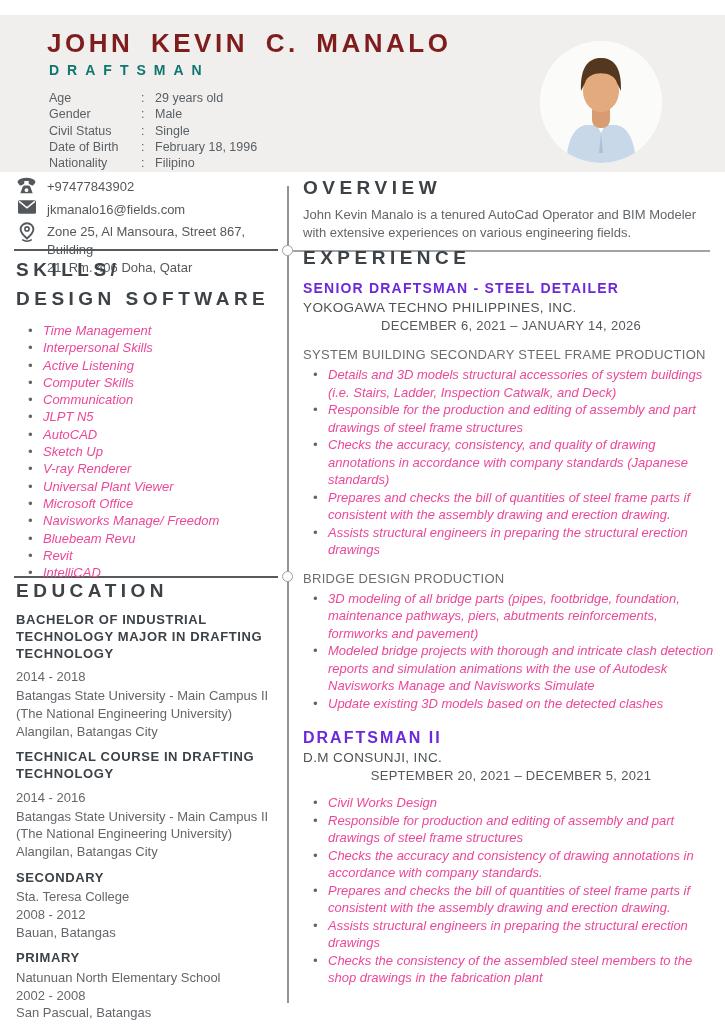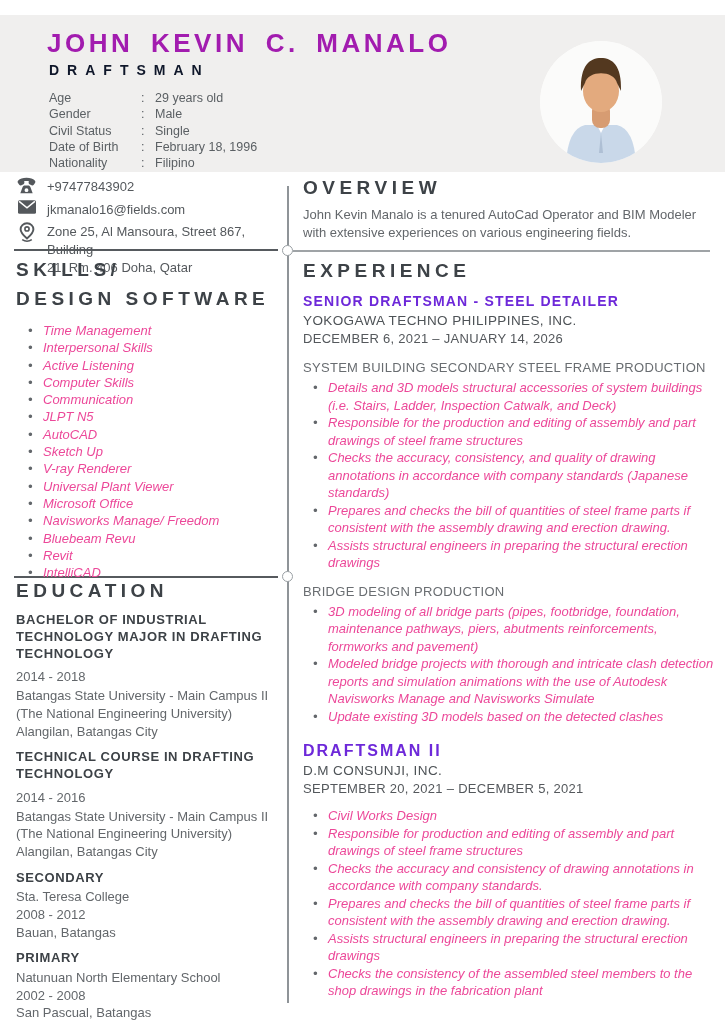--- a/index.html
+++ b/index.html
@@ -3,23 +3,23 @@
 <meta charset="utf-8">
 <style>
   * { margin:0; padding:0; box-sizing:border-box; }
   html,body { background:#ffffff; }
   body { font-family:"Liberation Sans","DejaVu Sans",sans-serif; }
   .page { position:relative; width:725px; height:1024px; background:#ffffff; overflow:hidden; }
 
   
   .band { position:absolute; left:0; top:15px; width:725px; height:157px; background:#f0efee; }
   .name { position:absolute; left:47px; top:28px; font-size:26px; font-weight:bold;
-          letter-spacing:3.5px; word-spacing:7px; color:#a21caf; }
+          letter-spacing:3.5px; word-spacing:7px; color:#7f1d1d; }
   .role { position:absolute; left:49px; top:62px; font-size:14px; font-weight:bold;
-          letter-spacing:8px; color:#0f172a; }
+          letter-spacing:8px; color:#0f766e; }
   .details { position:absolute; left:49px; top:90px; font-size:12.5px; color:#5b6064; }
   .detail-row { display:flex; line-height:16.3px; }
   .detail-label { width:92px; }
   .detail-colon { width:14px; }
   .photo { position:absolute; left:540px; top:41px; width:122px; height:122px;
            border-radius:50%; overflow:hidden; background:#fbfbfa; }
 
   
   .vdivider { position:absolute; left:287px; top:186px; width:2px; height:817px; background:#8f9498; }
   .rule { position:absolute; height:2px; background:#565a5e; }
@@ -52,26 +52,26 @@
   .edu-title { font-size:13px; font-weight:bold; letter-spacing:0.6px; color:#3d4247;
                line-height:16.8px; margin-top:9px; }
   .edu-years { font-size:13px; color:#63676b; margin-top:6px; line-height:17px; }
   .edu-lines div { font-size:13px; color:#63676b; line-height:17.6px; }
   .edu-lines { margin-top:2px; }
 
   
   .overview { position:absolute; left:303px; top:177px; width:412px; }
   .overview-text { font-size:13px; line-height:17.6px; color:#63676b; margin-top:7px; }
 
-  .experience { position:absolute; left:303px; top:260px; width:416px; }
+  .experience { position:absolute; left:303px; top:247px; width:416px; }
   .experience .section-heading { margin-bottom:10px; }
   .job-title { font-size:14px; font-weight:bold; letter-spacing:1.2px; color:#6d28d9; line-height:19px; }
   .job-title-lg { font-size:16px; letter-spacing:2px; line-height:21px; }
   .job-company { font-size:13.5px; color:#4e5357; letter-spacing:0.4px; line-height:18px; margin-top:1px; }
-  .job-dates { font-size:13px; color:#54585c; letter-spacing:0.3px; line-height:18px; }
+  .job-dates { font-size:13px; color:#54585c; letter-spacing:0.3px; line-height:18px;text-align:center; }
   .project-name { font-size:13px; color:#696d71; letter-spacing:0.3px; margin-top:11px; line-height:17px; }
   .experience ul.dotlist { margin-top:3px; margin-left:8px; }
   .experience ul.dotlist li { line-height:17.5px; }
   .job-2 { margin-top:15px; }
   .job-2 ul.dotlist { margin-top:9px; }
 </style>
 </head>
 <body>
 
 <div class="page">

